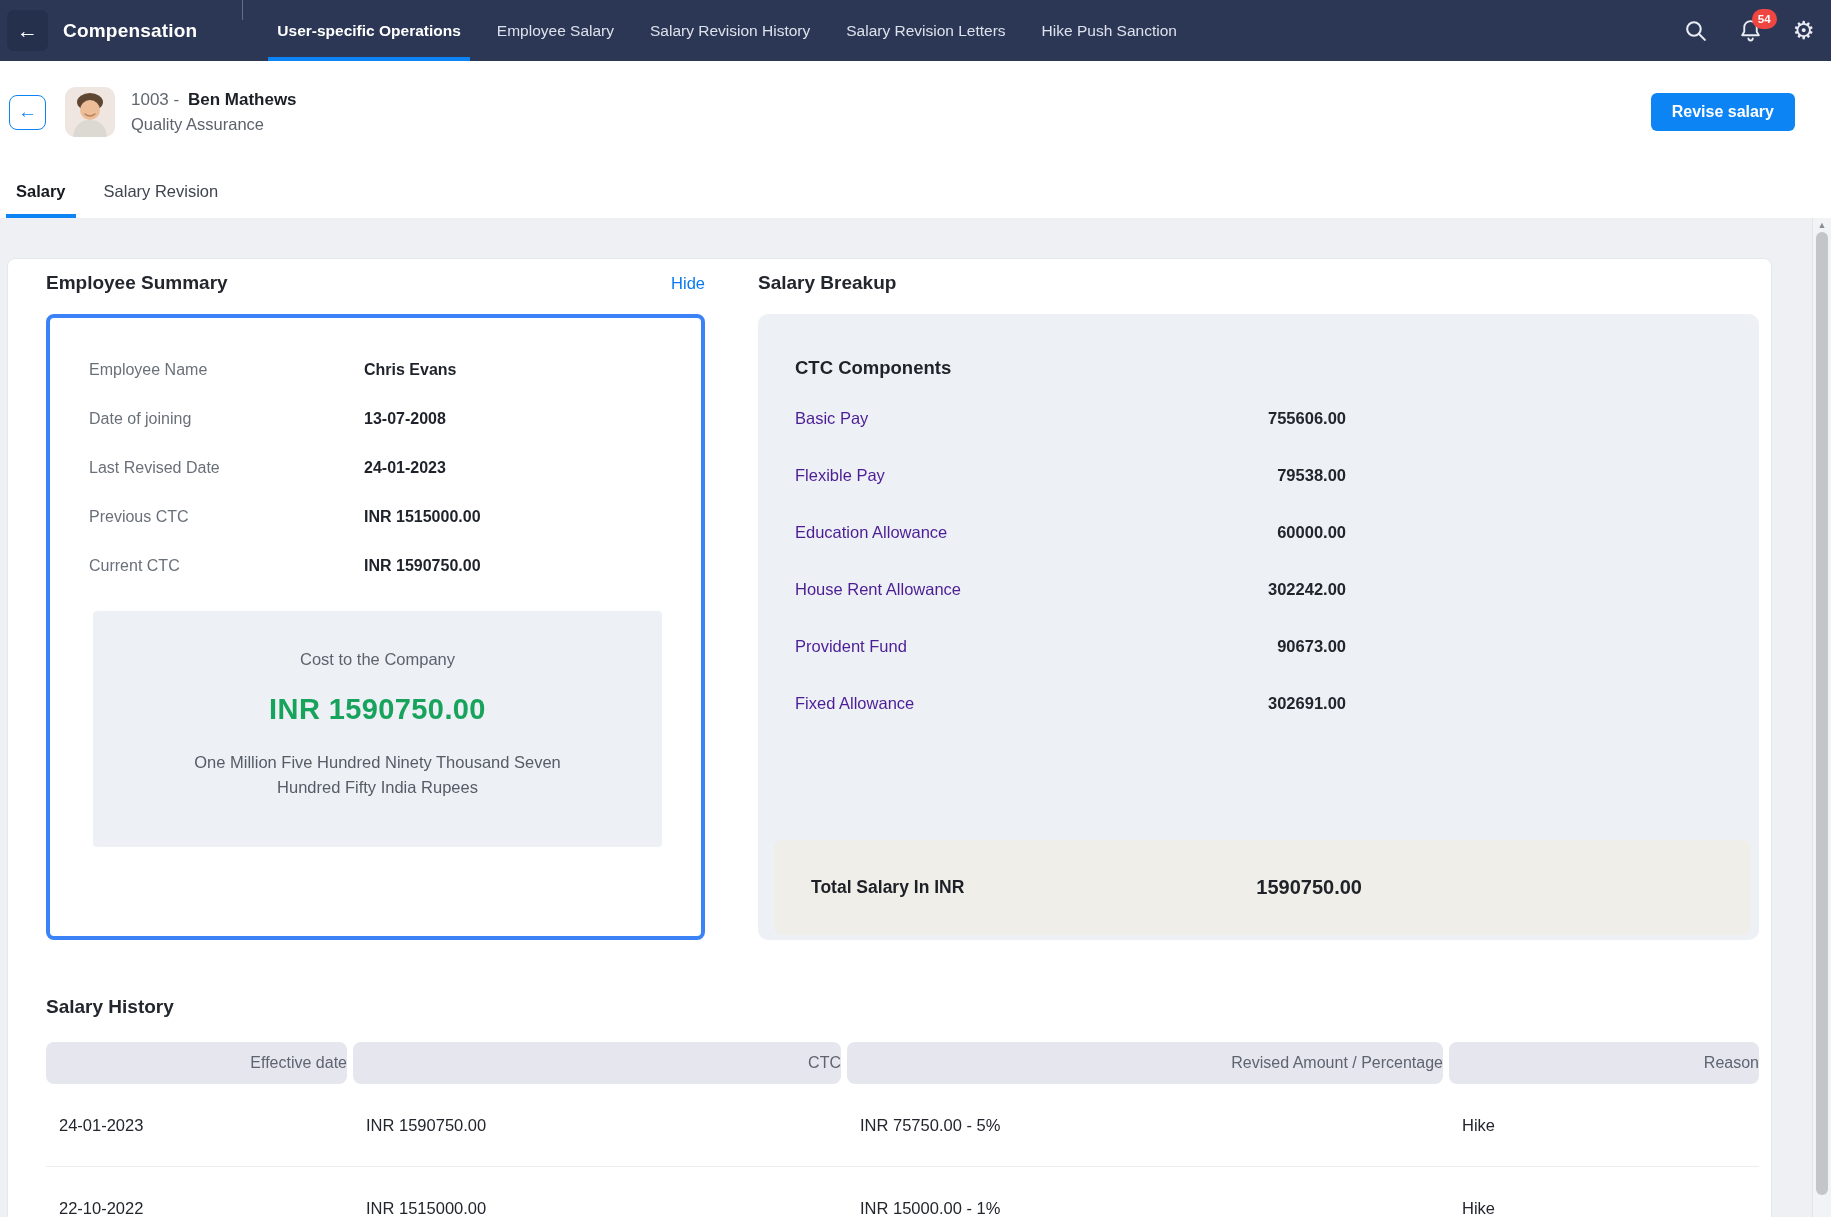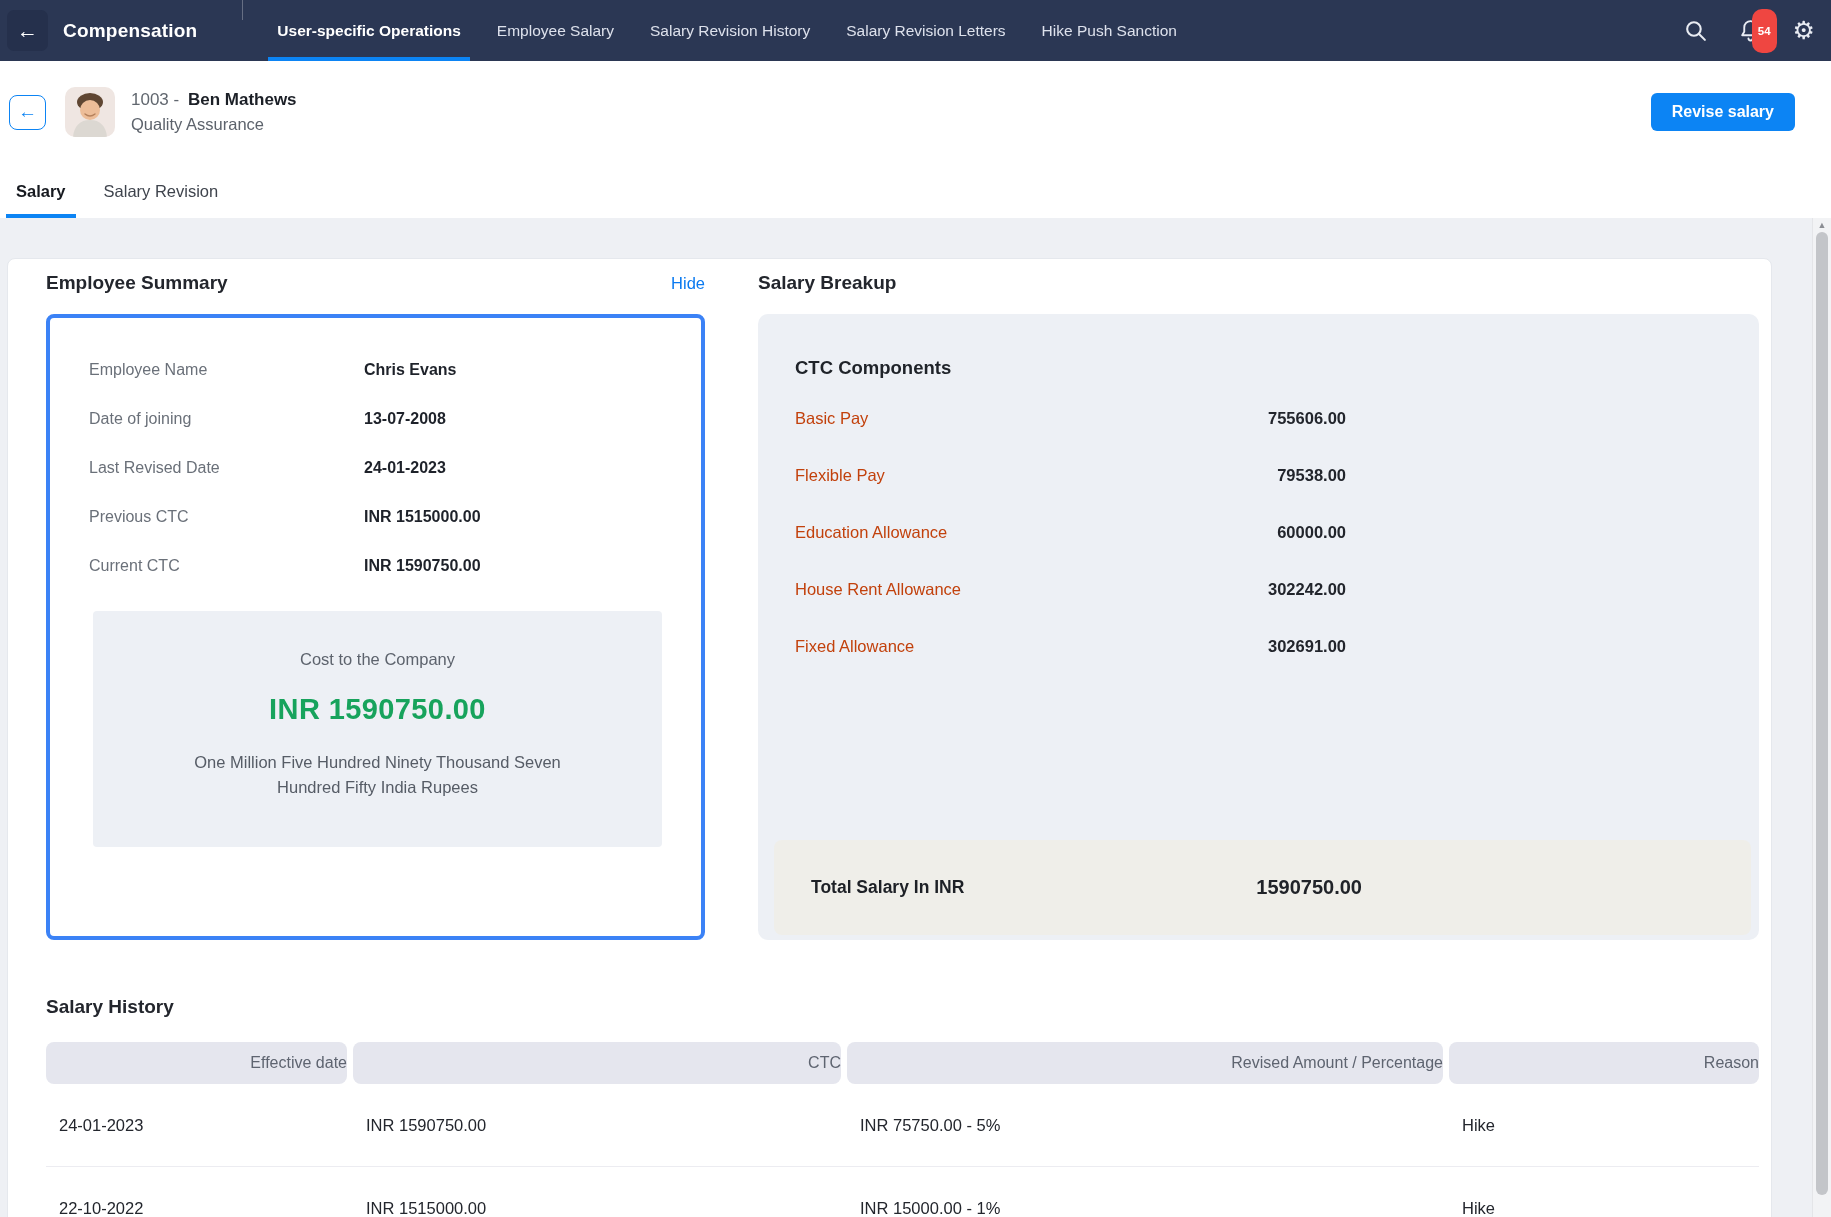--- a/index.html
+++ b/index.html
@@ -20,21 +20,21 @@
   .nav-title{color:#fff; font-size:19px; font-weight:700; margin-left:15px; letter-spacing:.2px;}
   .nav-divider{position:absolute; left:242px; top:0; width:1px; height:20px; background:rgba(255,255,255,.28);}
   .nav-tabs{display:flex; height:61px; margin-left:62px;}
   .nav-tab{padding:0 18px; line-height:61px; font-size:15.5px; color:#dde1ec; cursor:pointer; position:relative; white-space:nowrap;}
   .nav-tab.active{color:#fff; font-weight:700;}
   .nav-tab.active::after{content:""; position:absolute; left:9px; right:9px; bottom:0; height:4px; background:var(--accent);}
   .nav-right{margin-left:auto; display:flex; align-items:center; gap:30px; margin-right:16px;}
   .nav-icon{cursor:pointer; display:flex; align-items:center; justify-content:center;}
   .bell-wrap{position:relative;}
   .nav-badge{position:absolute; top:-9px; right:-14px; background:var(--badge); color:#fff;
-    font-size:11.5px; font-weight:700; border-radius:10px; padding:16px 6px; line-height:12px;}
+    font-size:11.5px; font-weight:700; border-radius:10px; padding:4px 6px; line-height:12px;}
   .gear-glyph{font-family:"DejaVu Sans",sans-serif; font-size:25px; color:#e9ecf3; line-height:26px;}
 
   
   .header-bar{background:#fff; height:157px; position:relative;}
   .emp-row{display:flex; align-items:center; padding:26px 18px 0 9px;}
   .back-btn{width:37px; height:35px; border:1.5px solid var(--accent); border-radius:8px; background:#fff;
     color:var(--accent); font-size:19px; display:flex; align-items:center; justify-content:center; cursor:pointer;}
   .avatar{width:50px; height:50px; border-radius:10px; overflow:hidden; margin-left:19px; flex:none;}
   .emp-meta{margin-left:16px;}
   .emp-line1{font-size:17px; color:#61676f;}
@@ -66,21 +66,21 @@
 
   .cost-box{margin:36px 3px 0 4px; height:236px; background:var(--panel); border-radius:4px; text-align:center; padding-top:39px;}
   .cost-label{font-size:16.5px; color:#5d636d;}
   .cost-amount{margin-top:24px; font-size:29px; font-weight:600; color:var(--green); letter-spacing:.4px;}
   .cost-words{margin:24px auto 0; width:430px; font-size:16.5px; color:#565c66; line-height:25px;}
 
   .breakup-panel{margin-top:22px; height:626px; background:var(--panel); border-radius:10px; padding:43px 0 0 37px; position:relative;}
   .comp-title{font-size:18.5px; font-weight:700; color:#1f2329;}
   .comp-rows{margin-top:30px; width:551px;}
   .comp-row{display:flex; justify-content:space-between; margin-bottom:38px; font-size:16.5px; line-height:19px;}
-  .comp-label{color:#c2410c;}
+  .comp-label{color:#4c1d95;}
   .comp-value{color:#22252c; font-weight:600;}
   .total-strip{position:absolute; left:0; right:8px; bottom:5px; height:95px; background:var(--total); border-radius:8px;
     display:flex; align-items:center; padding-left:37px;margin-left:16px;}
   .total-inner{width:551px; display:flex; justify-content:space-between; align-items:center;}
   .total-label{font-size:17.5px; font-weight:700; color:#1d2026;}
   .total-value{font-size:20px; font-weight:600; color:#202329;}
 
   .history-title{margin-top:56px; font-size:19px; font-weight:700; color:#23262d;}
   .pills{display:flex; margin-top:24px;text-align:right;}
   .pill{height:42px; line-height:42px; background:var(--pill); border-radius:8px; padding-left:13px;
@@ -222,20 +222,24 @@
             </div>
             <div class="comp-row">
               <div class="comp-label">Education Allowance</div>
               <div class="comp-value">60000.00</div>
             </div>
             <div class="comp-row">
               <div class="comp-label">House Rent Allowance</div>
               <div class="comp-value">302242.00</div>
             </div>
             <div class="comp-row">
+              <div class="comp-label">Provident Fund</div>
+              <div class="comp-value">90673.00</div>
+            </div>
+            <div class="comp-row">
               <div class="comp-label">Fixed Allowance</div>
               <div class="comp-value">302691.00</div>
             </div>
           </div>
 
           <div class="total-strip">
             <div class="total-inner">
               <div class="total-label">Total Salary In INR</div>
               <div class="total-value">1590750.00</div>
             </div>

